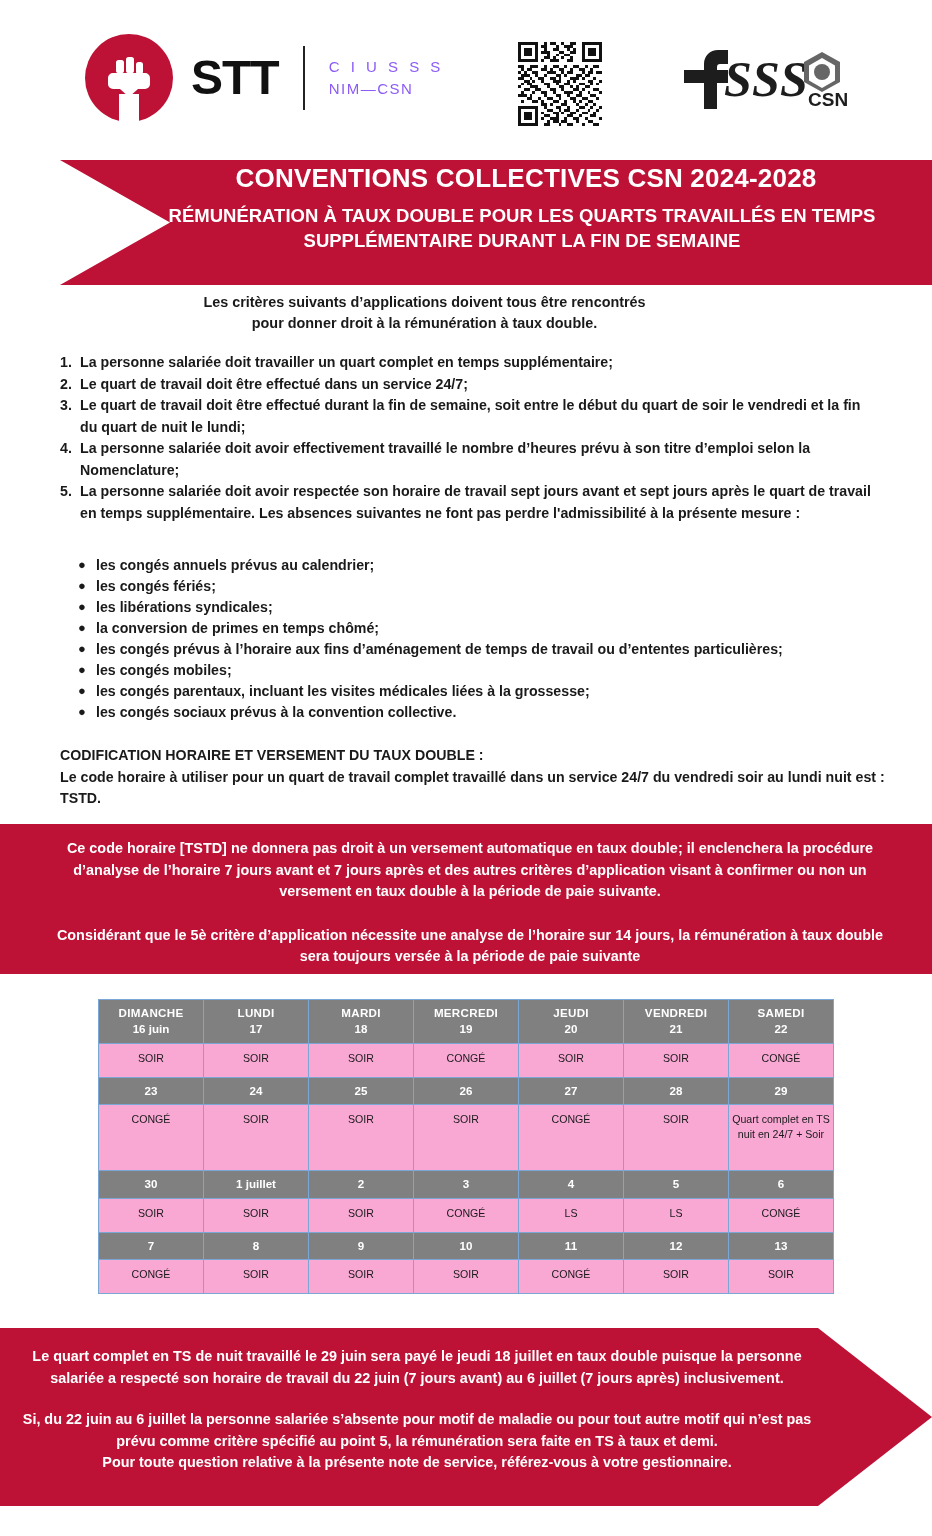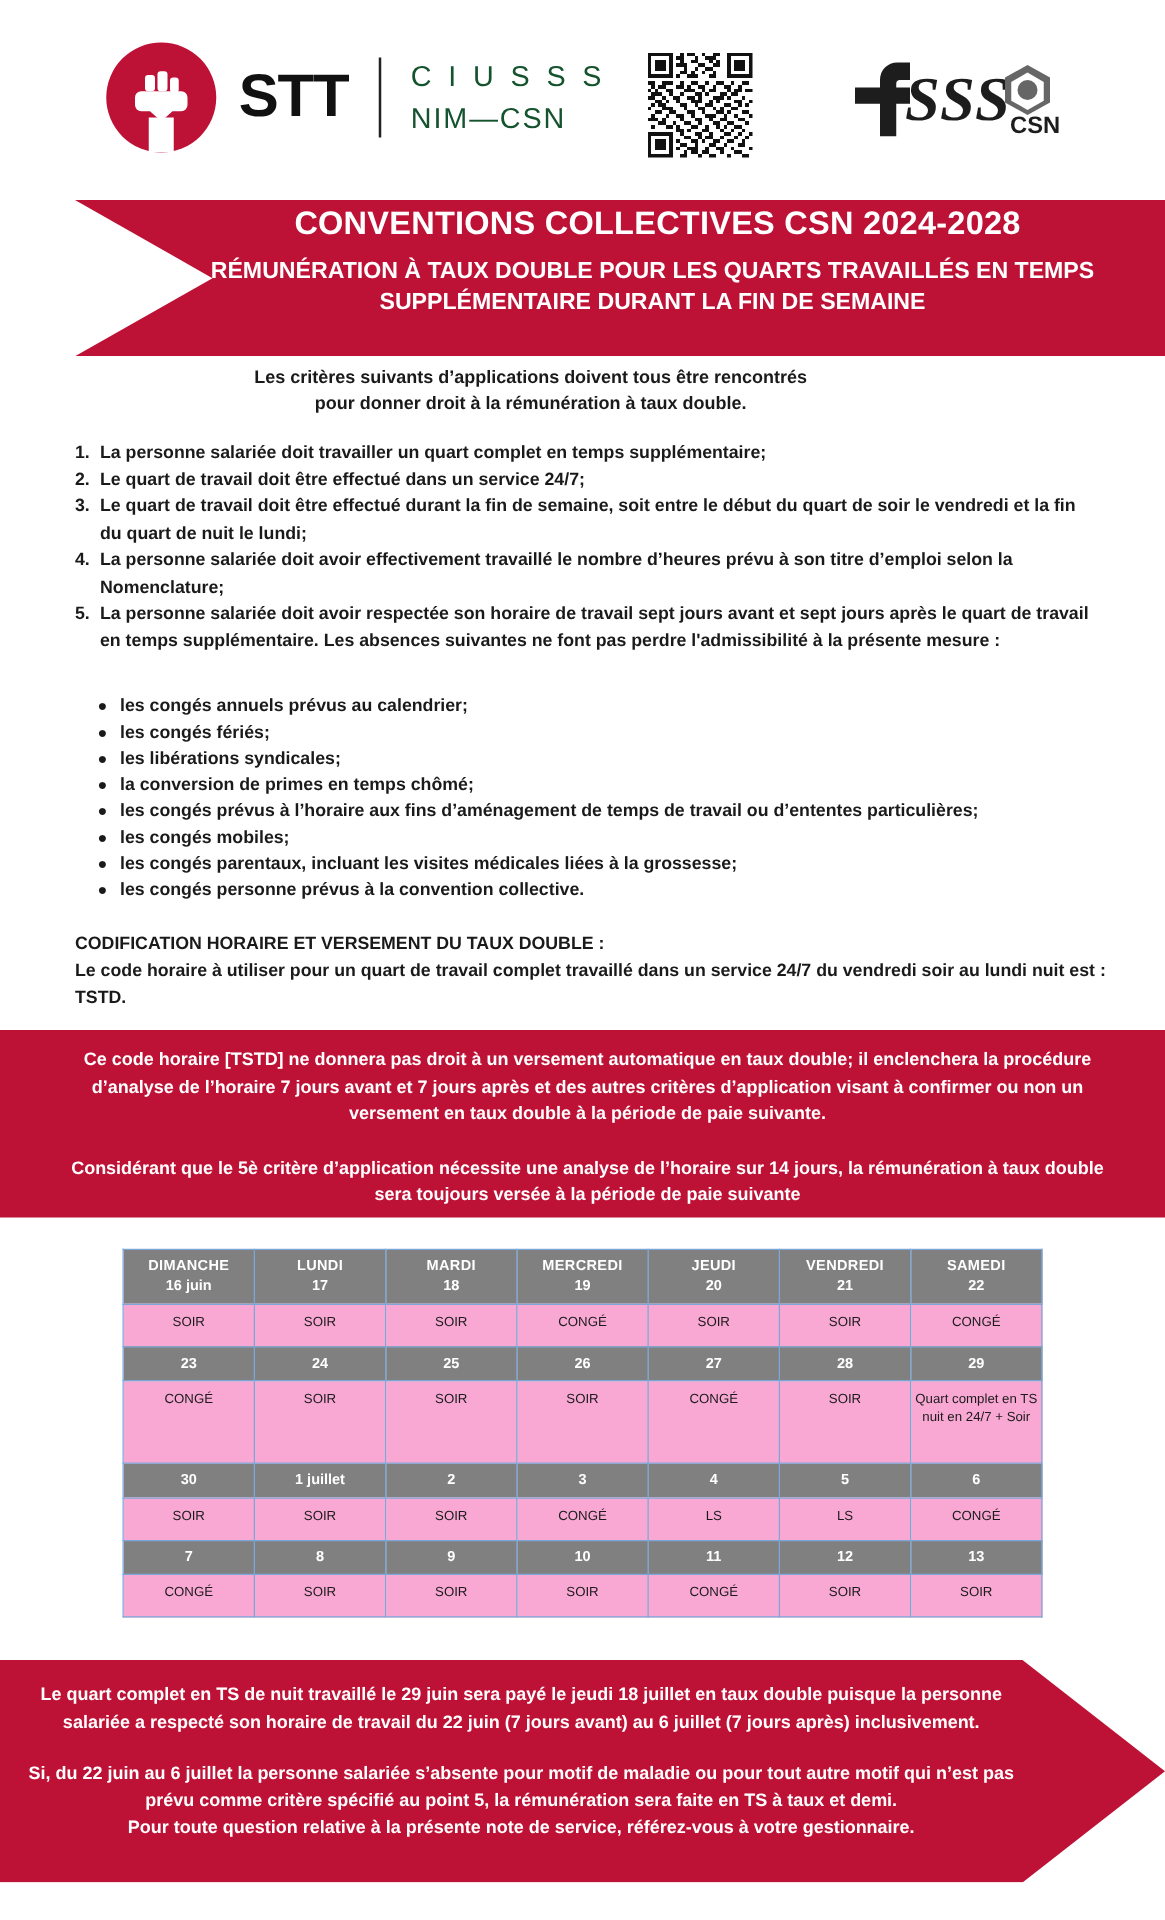--- a/index.html
+++ b/index.html
@@ -35,21 +35,21 @@
   }
   .stt-word {
     font-size: 48px; font-weight: 800; letter-spacing: -1px;
     color: #111; margin-left: 18px; line-height: 1;
     font-family: "Liberation Sans", sans-serif;
   }
   .divider-bar {
     width: 2px; height: 64px; background: #222; margin: 0 24px;
   }
   .ciusss {
-    font-size: 23px; color: #14532d; line-height: 1.45;
+    font-size: 15px; color: #8b5cf6; line-height: 1.45;
     letter-spacing: 3.5px; font-weight: 400;
   }
   .ciusss .l2 { letter-spacing: 1.5px; }
 
   .qr-wrap { position: absolute; left: 518px; top: 42px; width: 84px; height: 84px; }
   .qr-wrap svg { display: block; }
 
   .fsss-wrap { position: absolute; left: 680px; top: 48px; }
   .fsss-wrap svg { display: block; }
 
@@ -446,21 +446,21 @@
     <div class="bitem">
       <span class="dot">●</span>
       <span>les congés mobiles;</span>
     </div>
     <div class="bitem">
       <span class="dot">●</span>
       <span>les congés parentaux, incluant les visites médicales liées à la grossesse;</span>
     </div>
     <div class="bitem">
       <span class="dot">●</span>
-      <span>les congés personne prévus à la convention collective.</span>
+      <span>les congés sociaux prévus à la convention collective.</span>
     </div>
   </div>
 
   <div class="codif">
     <div>CODIFICATION HORAIRE ET VERSEMENT DU TAUX DOUBLE :</div>
     <div>Le code horaire à utiliser pour un quart de travail complet travaillé dans un service 24/7 du vendredi soir au lundi nuit est : TSTD.</div>
   </div>
 
   <div class="redblock">
     <div>Ce code horaire [TSTD] ne donnera pas droit à un versement automatique en taux double; il enclenchera la procédure d’analyse de l’horaire 7 jours avant et 7 jours après et des autres critères d’application visant à confirmer ou non un versement en taux double à la période de paie suivante.</div>

